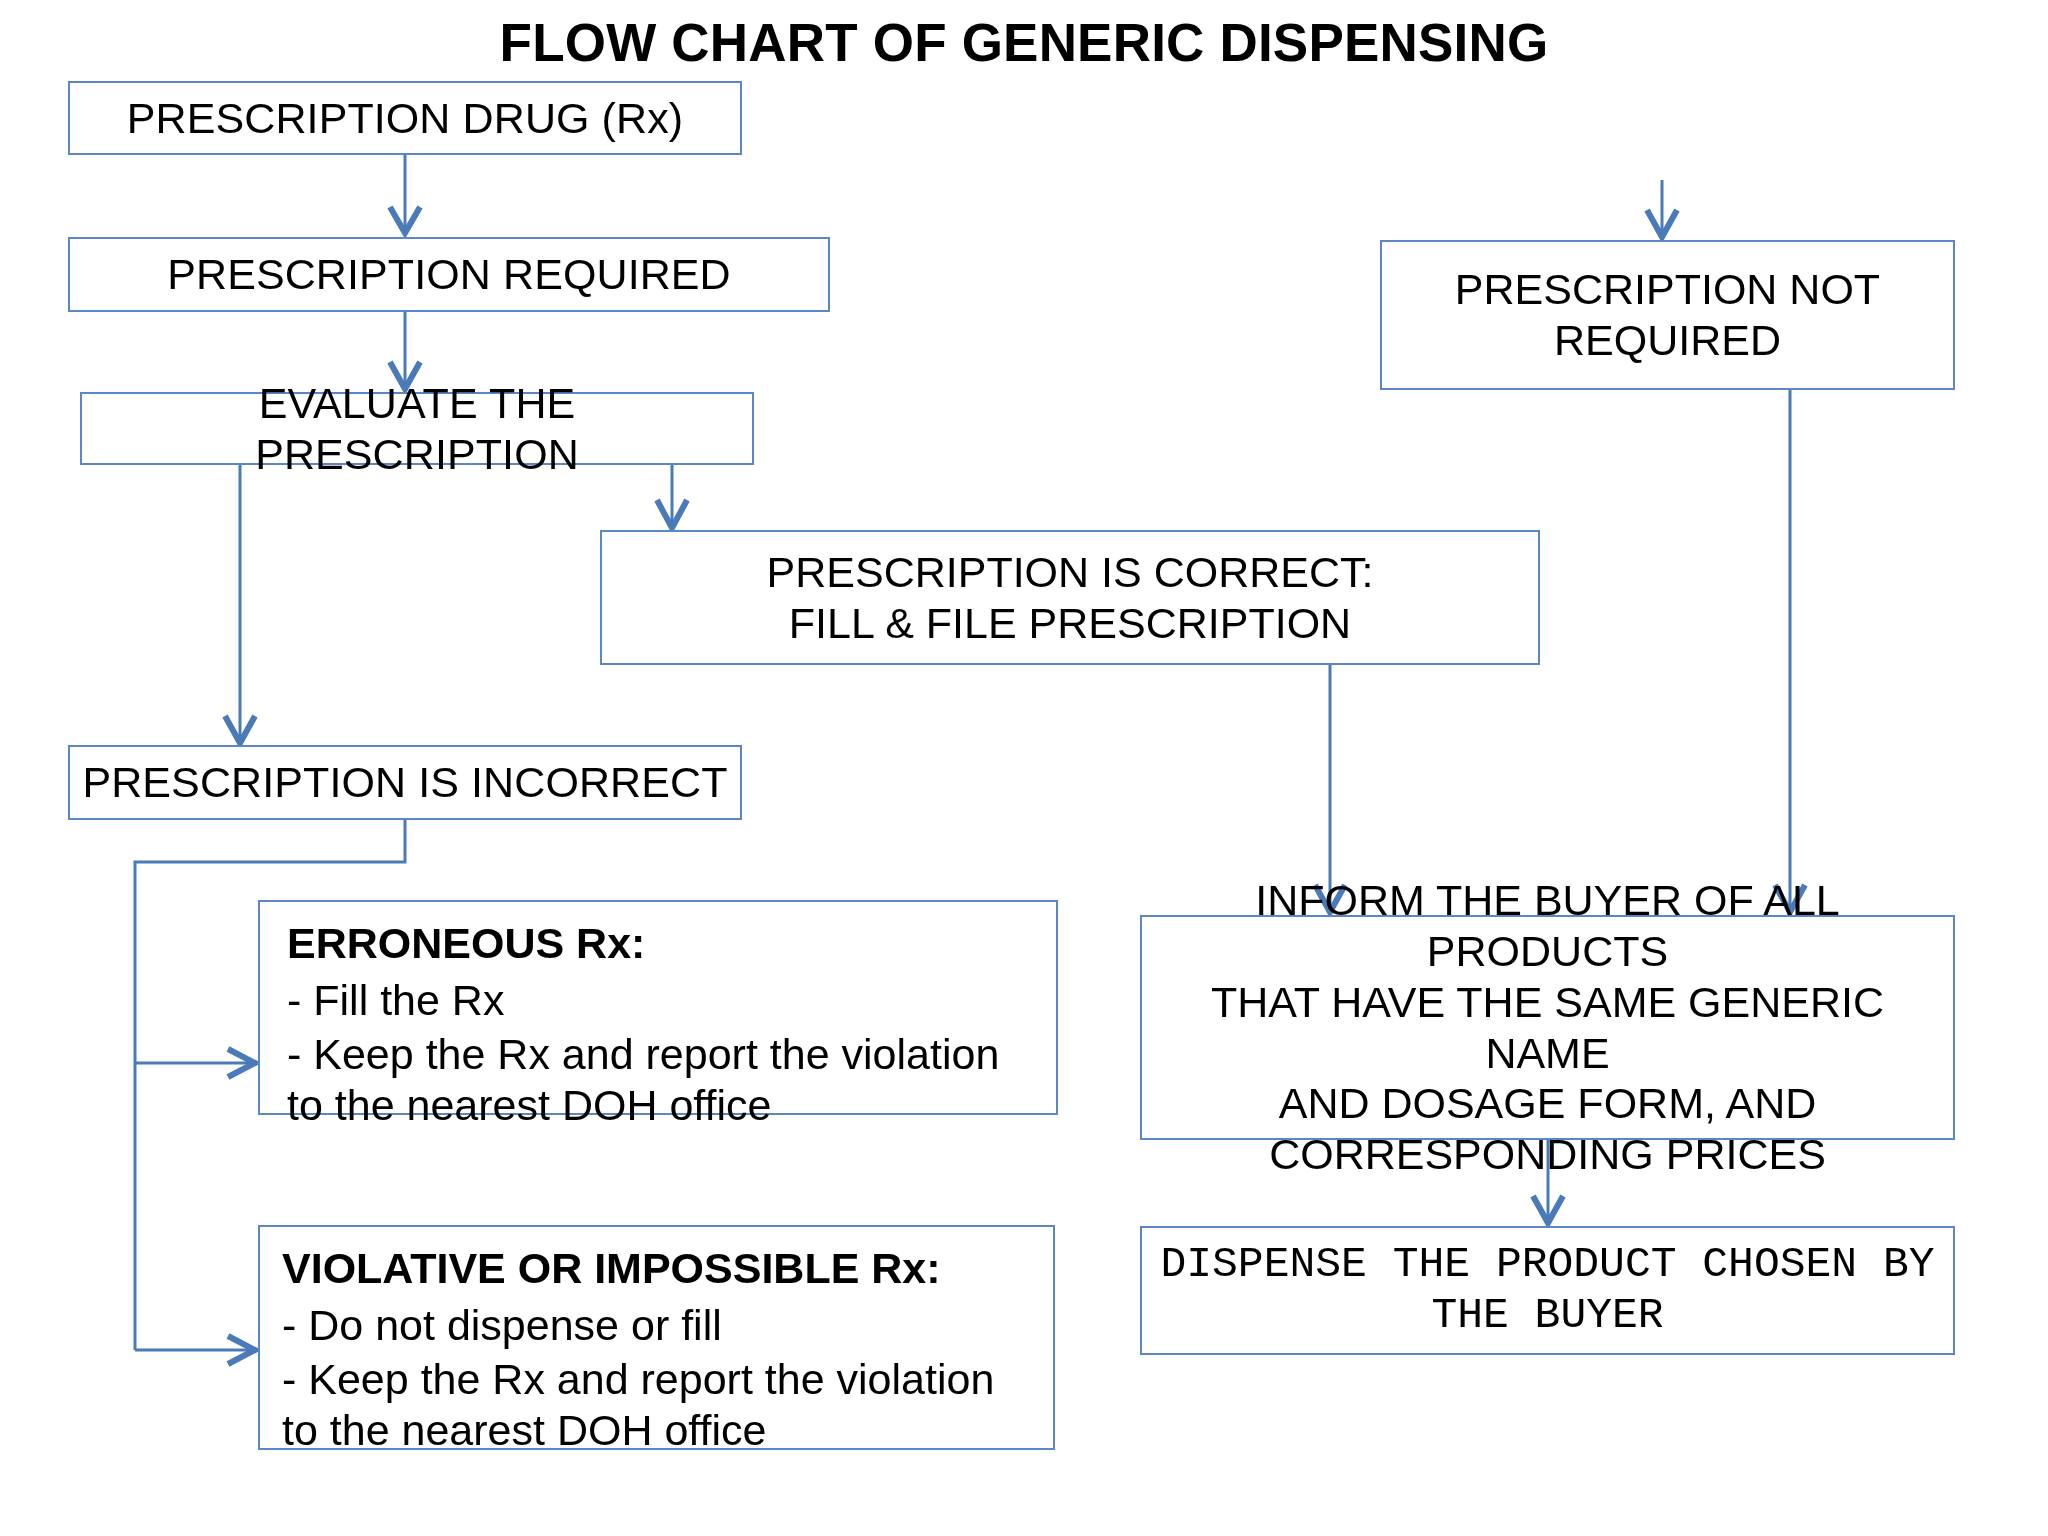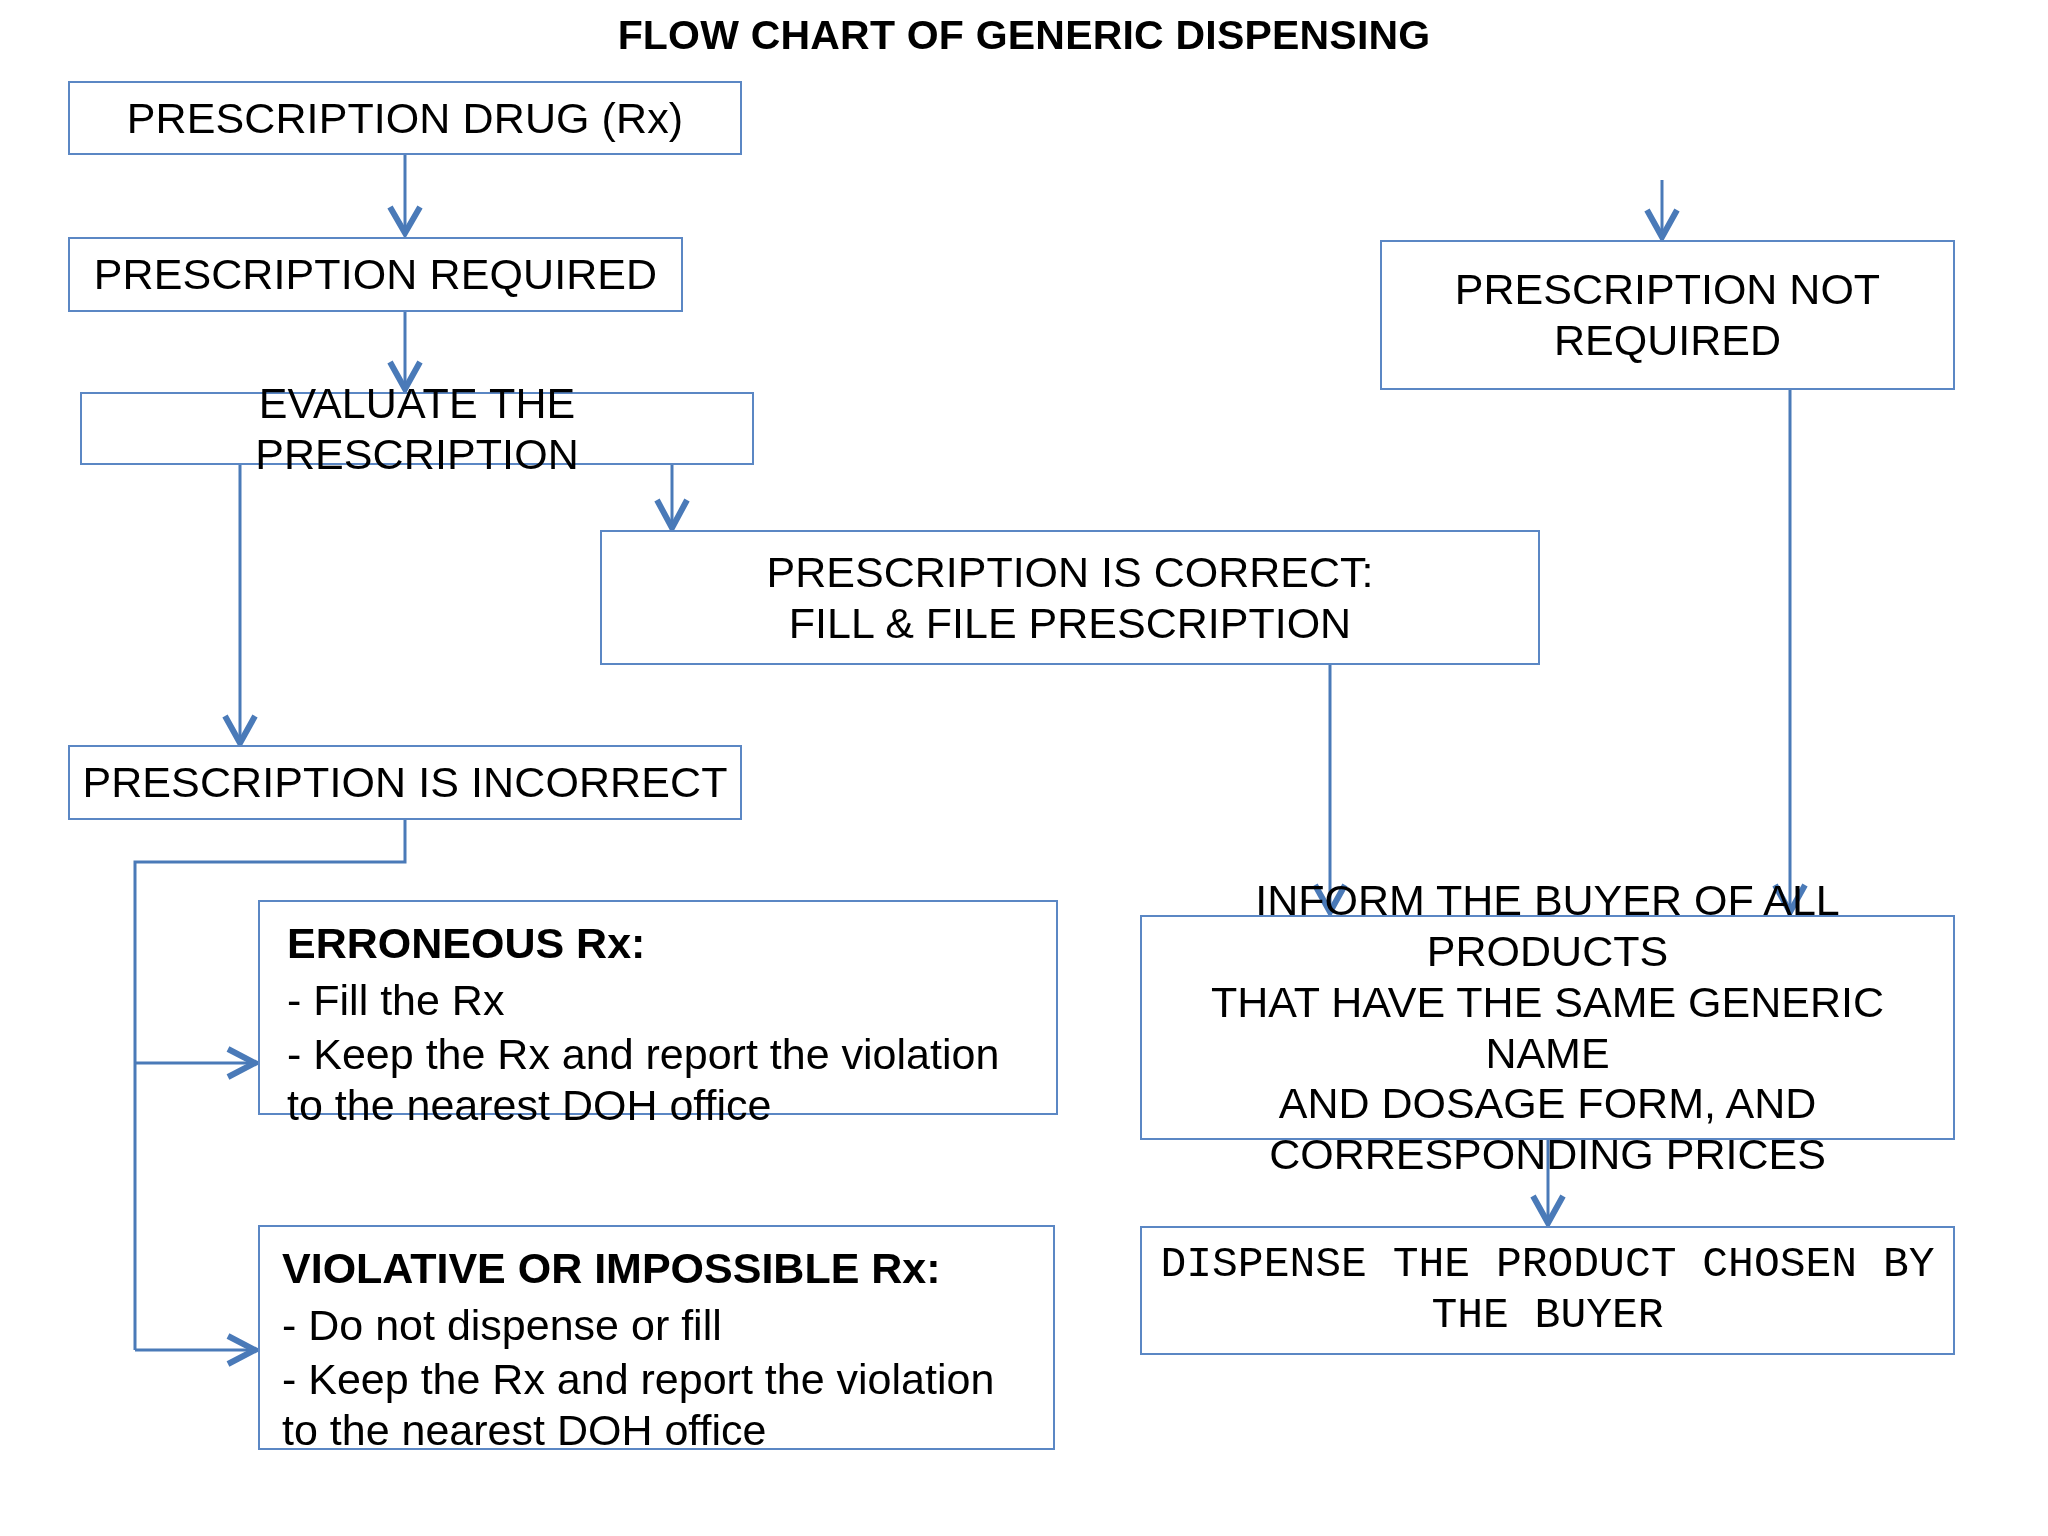--- a/index.html
+++ b/index.html
@@ -29,21 +29,21 @@
   .node .txt{display:block;width:100%;}
 
   
   .t-plain{font-size:43px;font-weight:400;letter-spacing:.1px;}
   .t-multi{font-size:43px;font-weight:400;}
 
   .chart-title{
     position:absolute;
     left:0;top:12px;width:2048px;
     text-align:center;
-    font-size:41px;
+    font-size:53px;
     font-weight:bold;
     letter-spacing:.2px;
   }
 
   
   .node.listbox{
     display:block;
     padding:16px 20px 10px 22px;
   }
   .listbox .hd{
@@ -118,21 +118,21 @@
         <polyline points="1533,1196 1548,1223 1563,1196" stroke-width="6"></polyline>
       </g>
 
     </g>
   </svg>
 
   <div class="node" style="left:68px;top:81px;width:674px;height:74px;">
     <span class="txt t-plain">PRESCRIPTION DRUG (Rx)</span>
   </div>
 
-  <div class="node" style="left:68px;top:237px;width:615px;height:75px;">
+  <div class="node" style="left:68px;top:237px;width:762px;height:75px;">
     <span class="txt t-plain">PRESCRIPTION REQUIRED</span>
   </div>
 
   <div class="node" style="left:68px;top:392px;width:674px;height:73px;margin-left:12px;">
     <span class="txt t-plain">EVALUATE THE PRESCRIPTION</span>
   </div>
 
   <div class="node" style="left:600px;top:530px;width:940px;height:135px;">
     <span class="txt t-multi">
       <span style="display:block">PRESCRIPTION IS CORRECT:</span>

